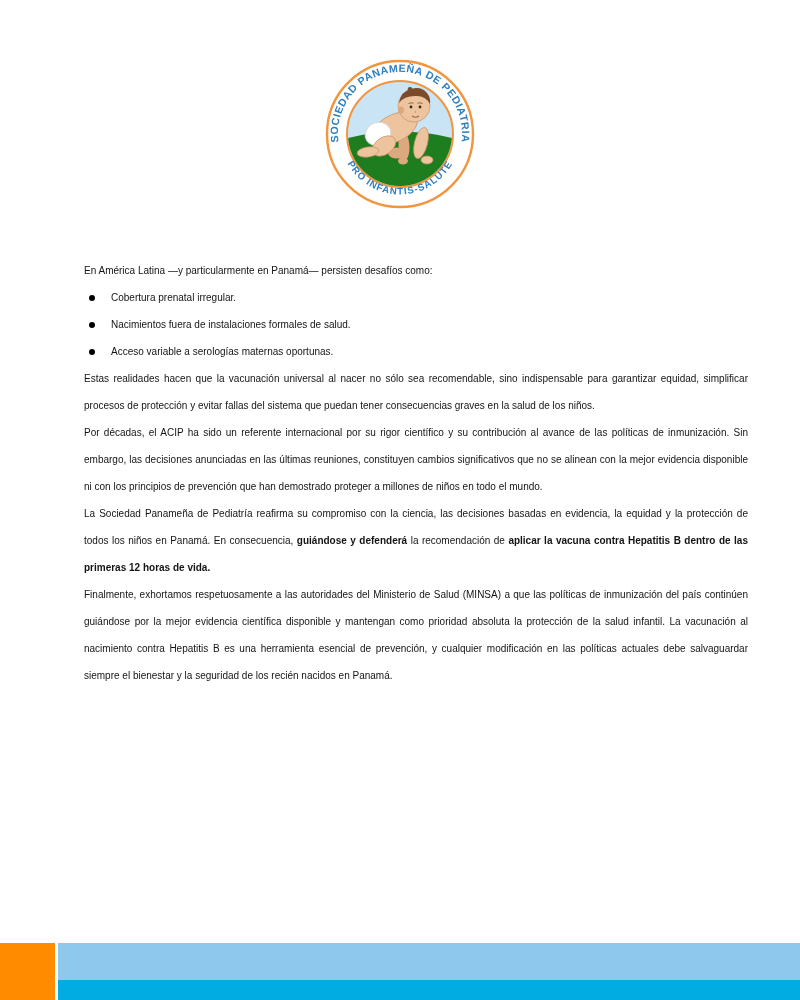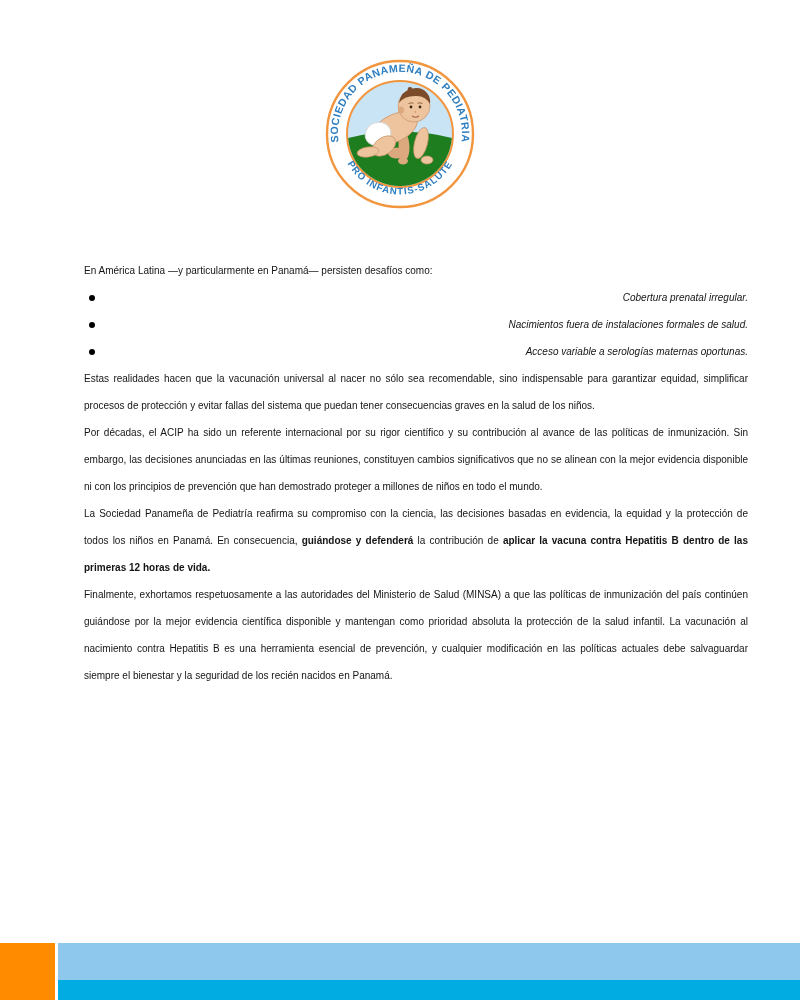--- a/index.html
+++ b/index.html
@@ -21,21 +21,21 @@
   
   .content {
     position:absolute; left:68px; top:257px; width:664px;
     color:#141414; font-size:10px; line-height:27px;margin-left:16px;
   }
   .content p { margin:0; text-align:justify; }
   .content p.intro { text-align:left; }
   .spaced { margin-top:27px; }
 
   ul.challenges { margin:0; padding:0; list-style:none; }
-  ul.challenges li { position:relative; padding-left:27px; text-align:right;font-style:italic; }
+  ul.challenges li { position:relative; padding-left:27px; text-align:left; }
   ul.challenges li::before {
     content:""; position:absolute; left:5px; top:10.5px;
     width:6px; height:6px; border-radius:50%; background:#000;
   }
 
   
   .footer-orange {
     position:absolute; left:0; top:943px; width:55px; height:57px;
   }
   .footer-bar-light {
@@ -124,21 +124,21 @@
     <ul class="challenges">
       <li>Cobertura prenatal irregular.</li>
       <li>Nacimientos fuera de instalaciones formales de salud.</li>
       <li>Acceso variable a serologías maternas oportunas.</li>
     </ul>
 
     <p>Estas realidades hacen que la vacunación universal al nacer no sólo sea recomendable, sino indispensable para garantizar equidad, simplificar procesos de protección y evitar fallas del sistema que puedan tener consecuencias graves en la salud de los niños.</p>
 
     <p class="spaced">Por décadas, el ACIP ha sido un referente internacional por su rigor científico y su contribución al avance de las políticas de inmunización. Sin embargo, las decisiones anunciadas en las últimas reuniones, constituyen cambios significativos que no se alinean con la mejor evidencia disponible ni con los principios de prevención que han demostrado proteger a millones de niños en todo el mundo.</p>
 
-    <p class="spaced"><span>La Sociedad Panameña de Pediatría reafirma su compromiso con la ciencia, las decisiones basadas en evidencia, la equidad y la protección de todos los niños en Panamá. En consecuencia, </span><b>guiándose y defenderá</b><span> la contribución de </span><b>aplicar la vacuna contra Hepatitis B dentro de las primeras 12 horas de vida.</b></p>
+    <p class="spaced"><span>La Sociedad Panameña de Pediatría reafirma su compromiso con la ciencia, las decisiones basadas en evidencia, la equidad y la protección de todos los niños en Panamá. En consecuencia, </span><b>guiándose y defenderá</b><span> la recomendación de </span><b>aplicar la vacuna contra Hepatitis B dentro de las primeras 12 horas de vida.</b></p>
 
     <p class="spaced">Finalmente, exhortamos respetuosamente a las autoridades del Ministerio de Salud (MINSA) a que las políticas de inmunización del país continúen guiándose por la mejor evidencia científica disponible y mantengan como prioridad absoluta la protección de la salud infantil. La vacunación al nacimiento contra Hepatitis B es una herramienta esencial de prevención, y cualquier modificación en las políticas actuales debe salvaguardar siempre el bienestar y la seguridad de los recién nacidos en Panamá.</p>
   </main>
 
   <div class="footer-orange" style="background-color: rgb(255, 140, 0);"></div>
   <div class="footer-bar-light" style="background-color: rgb(142, 200, 236);"></div>
   <div class="footer-bar-dark" style="background-color: rgb(0, 172, 226);"></div>
 </div>
 
 </body></html>

